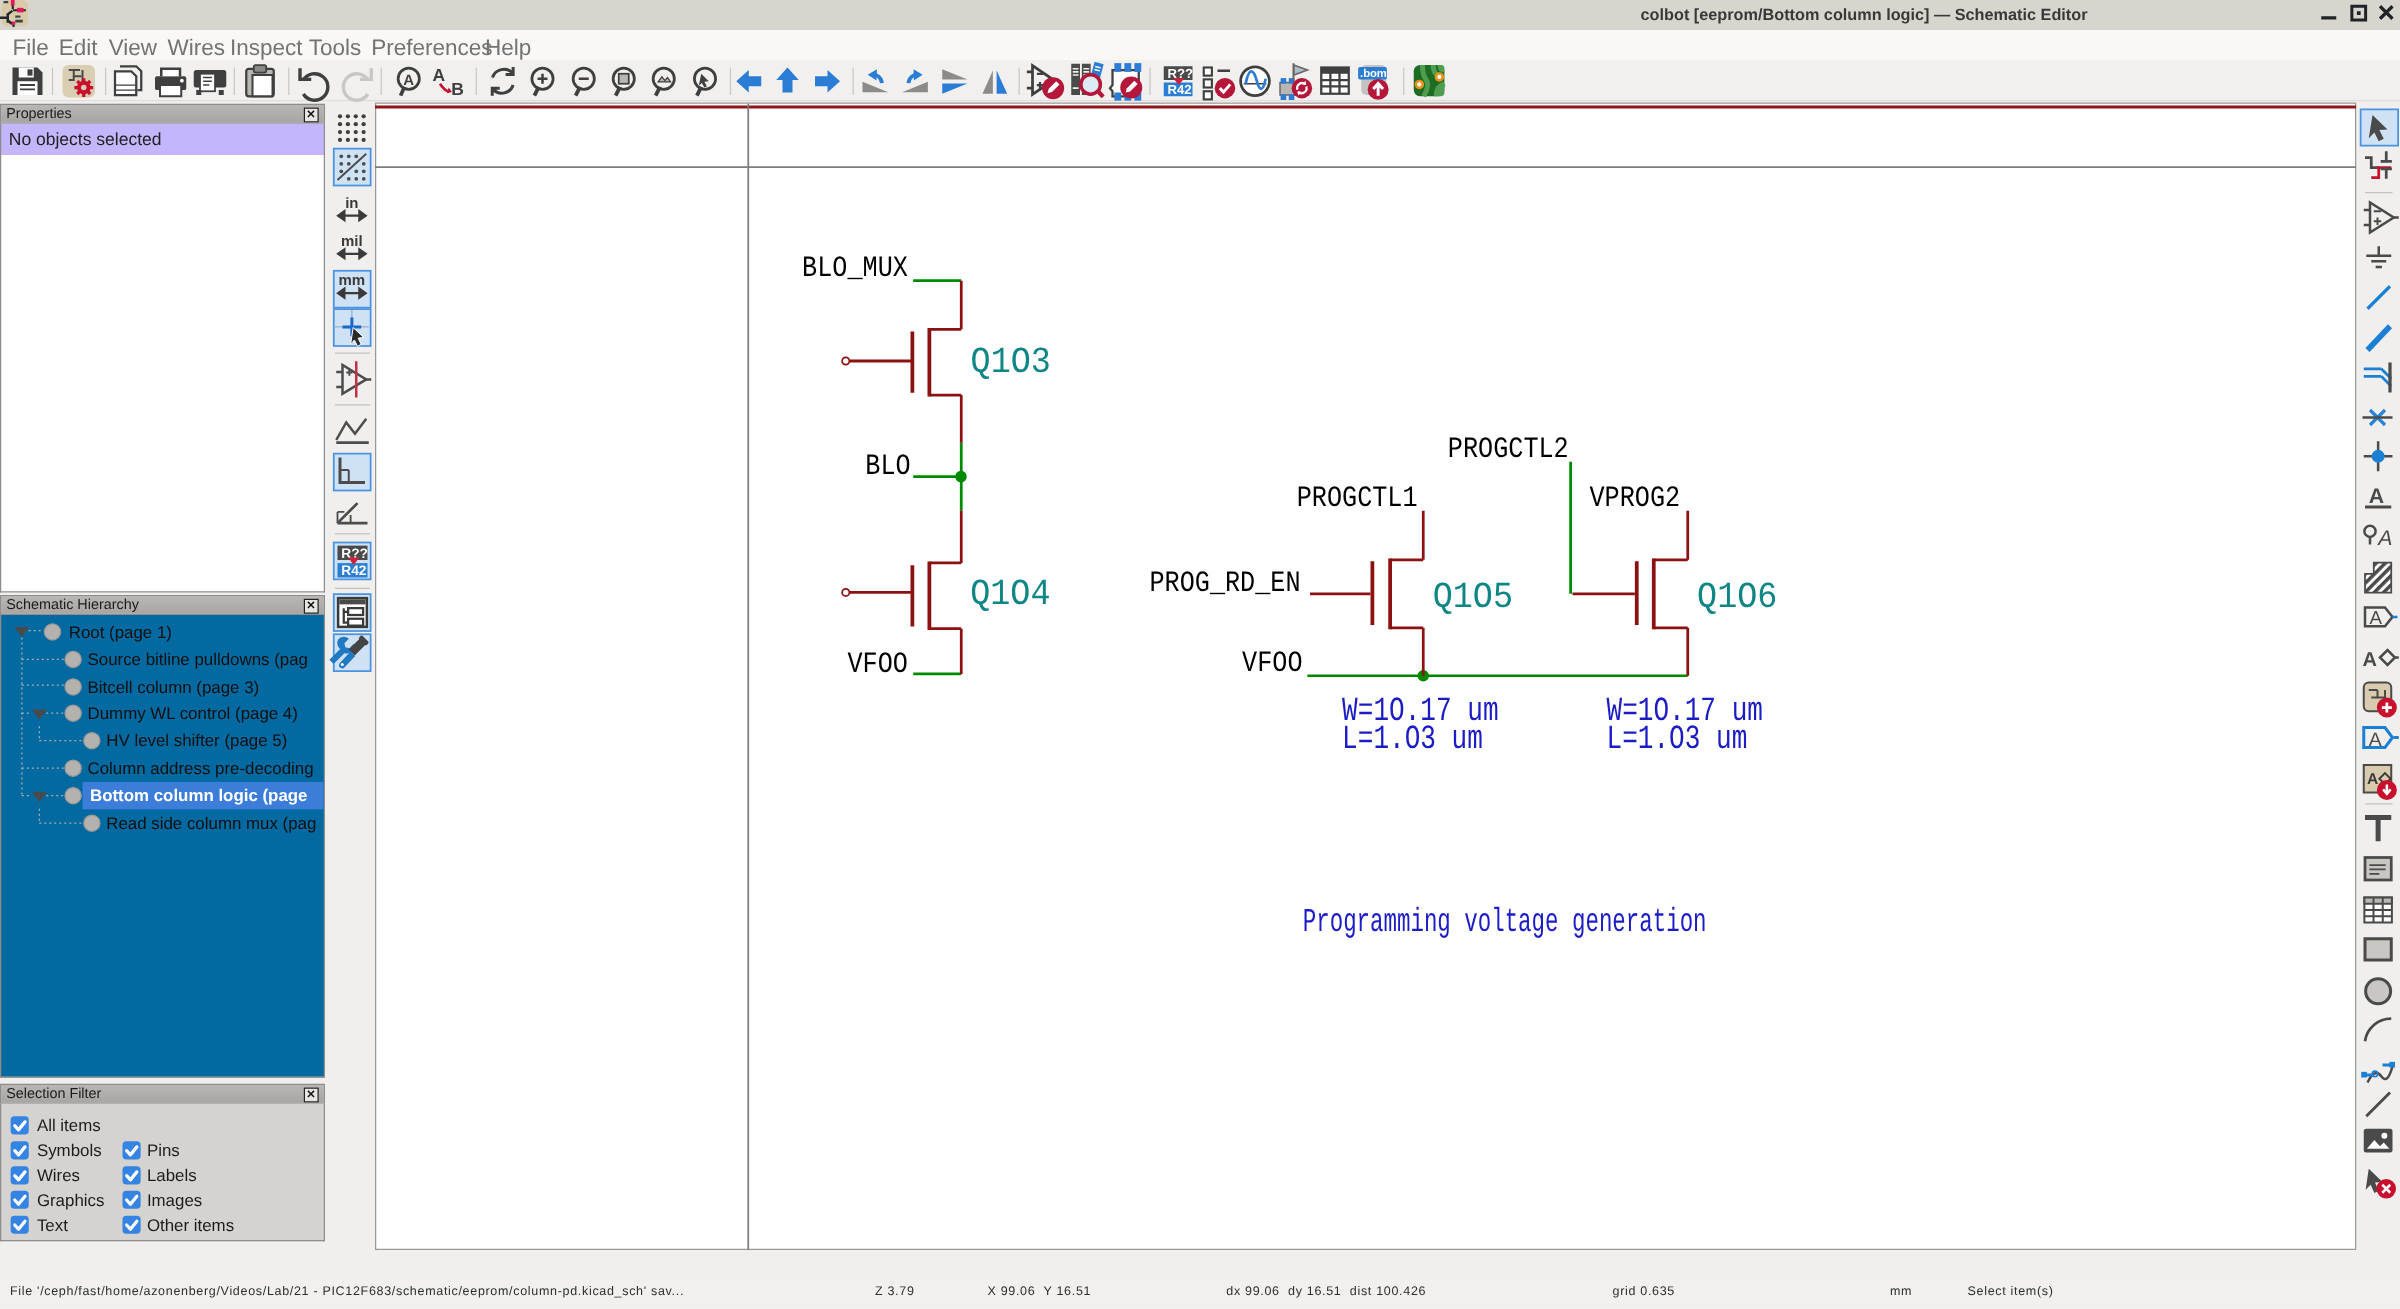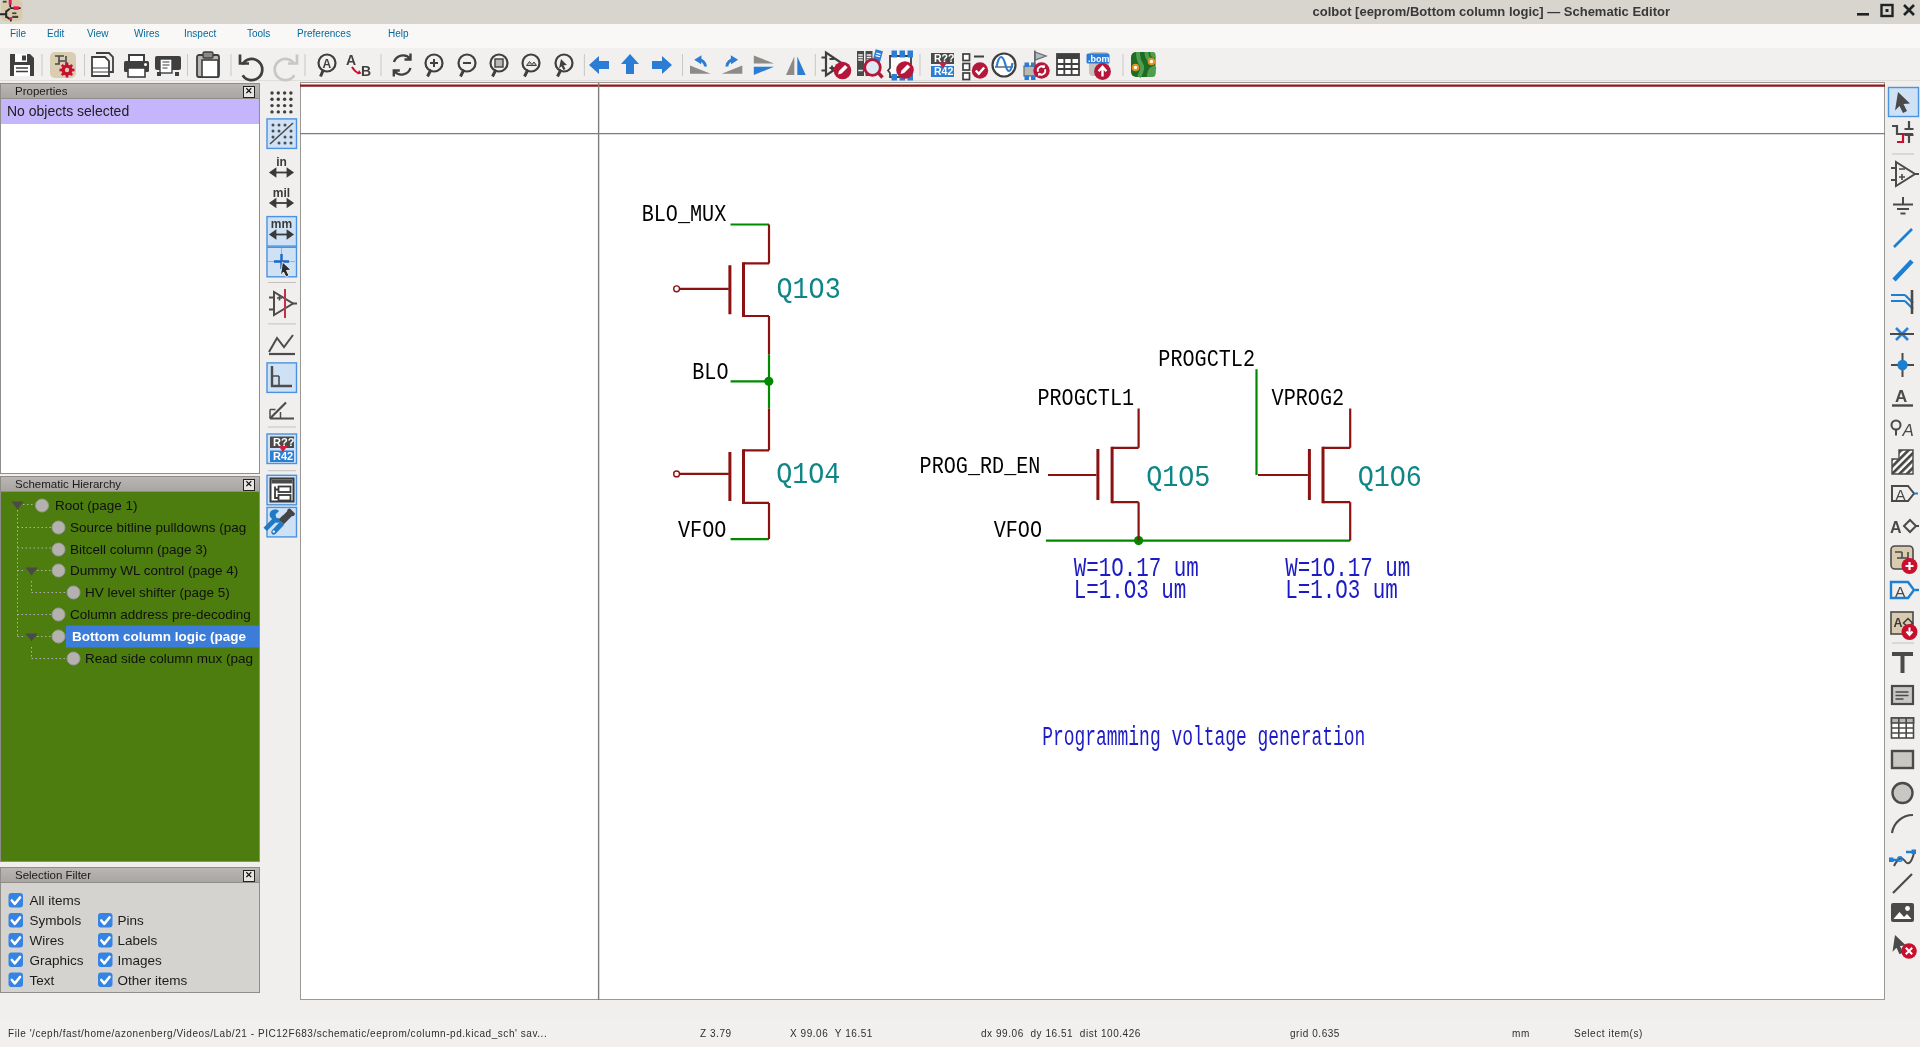--- a/index.html
+++ b/index.html
@@ -2,25 +2,25 @@
 <html><head>
 <meta charset="utf-8">
 <style>
   * { margin:0; padding:0; box-sizing:border-box; }
   html,body { width:1920px; height:1047px; overflow:hidden; font-family:"Liberation Sans", sans-serif; }
   body { position:relative; background:#f0efed; }
   .abs { position:absolute; }
   #titlebar { left:0; top:0; width:1920px; height:24px; background:#d8d5cf; }
   #titletext { width:1670px; text-align:right; top:4px; font-size:13px; font-weight:bold; color:#383838; }
   #menubar { left:0; top:24px; width:1920px; height:24px; background:#f9f8f6; }
-  .menuitem { top:28px; font-size:10px; color:#0369a1; }
+  .menuitem { top:28px; font-size:18px; color:#737373; }
   #toolbar { left:0; top:48px; width:1920px; height:33px; background:#f1f0ee; border-bottom:1px solid #e0dedb; }
   
   .phead { position:absolute; left:0; width:260px; height:16px; background:linear-gradient(#b9b6b3,#a8a5a2); border:1px solid #8f8d8a; }
-  .phead .t { position:absolute; left:14px; top:1px; font-size:11.5px; color:#1b1b1b; }
+  .phead .t { position:absolute; left:4px; top:1px; font-size:11.5px; color:#1b1b1b; }
   .pclose { position:absolute; right:4px; top:2px; width:12px; height:12px; border:1.5px solid #222; background:#e8e6e3; }
   .pclose:before { content:"✕"; position:absolute; left:1px; top:-1px; font-size:9px; font-weight:bold; color:#111; }
   #statusbar { left:0; top:1019px; width:1920px; height:28px; background:#f1f0ee; }
   .sbt { top:1028px; font-size:10px; letter-spacing:0.55px; color:#2e2e2e; white-space:pre; }
 </style>
 </head>
 <body>
 
 <div id="titlebar" class="abs"></div>
 <div id="titletext" class="abs">colbot [eeprom/Bottom column logic] — Schematic Editor</div>
@@ -308,21 +308,21 @@
   </div>
 <div class="abs" style="left:0;top:99px;width:260px;height:25px;background:#c4b5fd;border-left:1px solid #8f8d8a;border-right:1px solid #8f8d8a">
   <div class="abs" style="left:6px;top:4px;font-size:14px;color:#212121">No objects selected</div>
 </div>
 <div class="abs" style="left:0;top:124px;width:260px;height:350px;background:#ffffff;border:1px solid #8f8d8a;border-top:none"></div>
 
 <div class="phead" style="top:476px">
     <span class="t">Schematic Hierarchy</span>
     <span class="pclose"></span>
   </div>
-<div class="abs" style="left:0;top:492px;width:260px;height:370px;background:#4d7c0f;border:1px solid #8f8d8a;border-top:none;overflow:hidden">
+<div class="abs" style="left:0;top:492px;width:260px;height:370px;background:#0369a1;border:1px solid #8f8d8a;border-top:none;overflow:hidden">
   <svg width="258" height="368" viewBox="0 0 258 368" style="position:absolute;left:0;top:0">
 
     <g stroke="#b2b0ad" stroke-width="1" stroke-dasharray="1.5,2.5" fill="none">
       <path d="M16.5 18 V145"></path>
       <path d="M22 12.5 H33"></path>
       <path d="M16.5 35.5 H50"></path>
       <path d="M16.5 56 H50"></path>
       <path d="M16.5 78.5 H24"></path>
       <path d="M36 78.5 H50"></path>
       <path d="M30.5 89 V100.5"></path>

